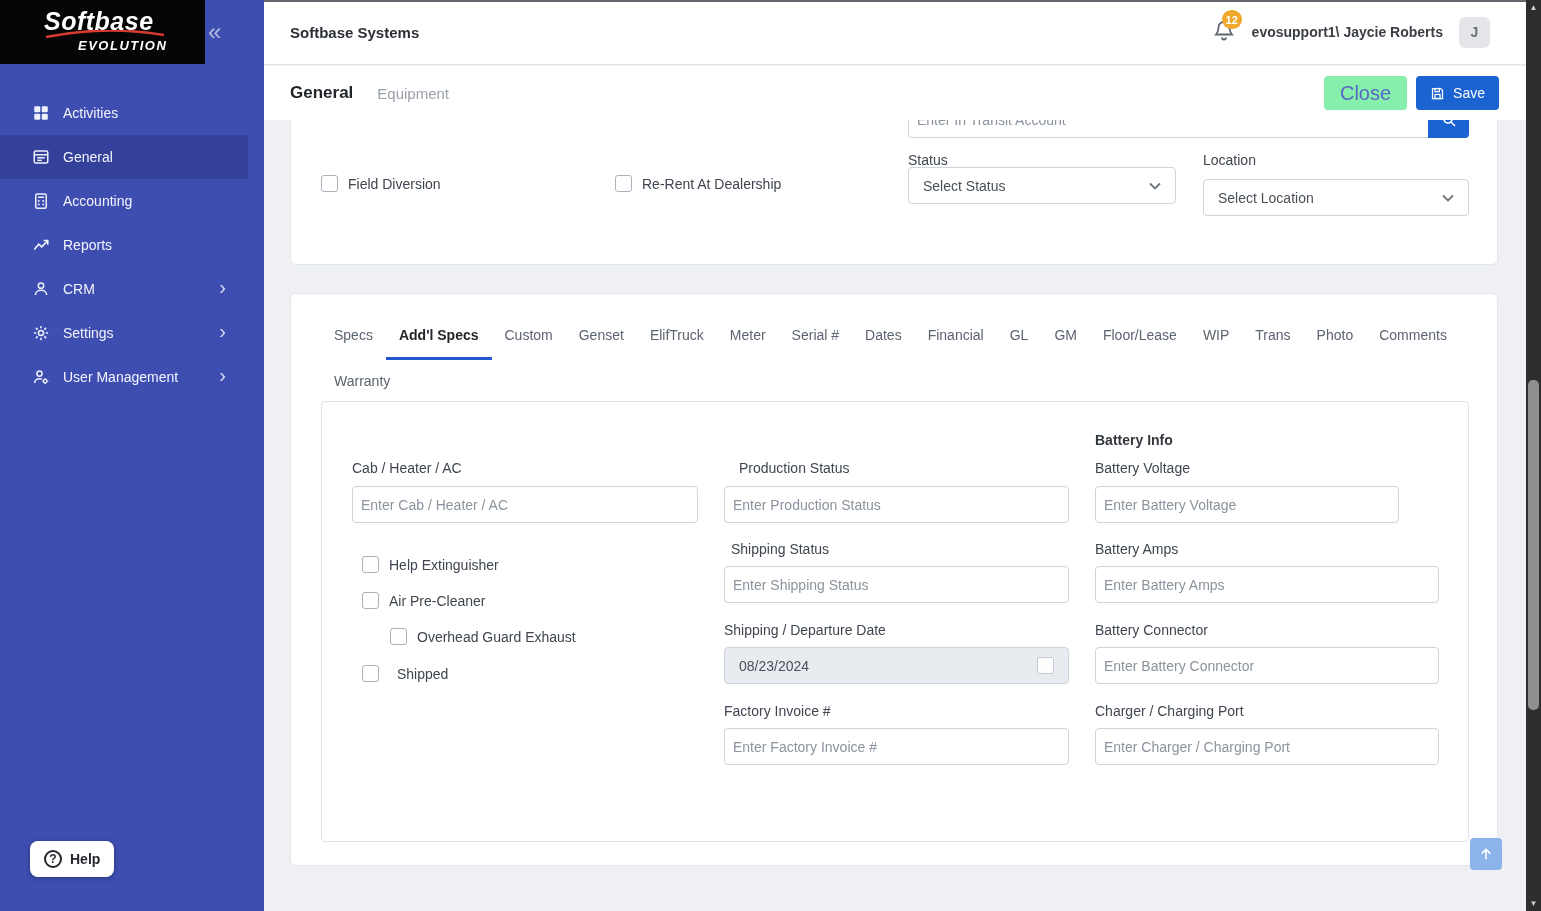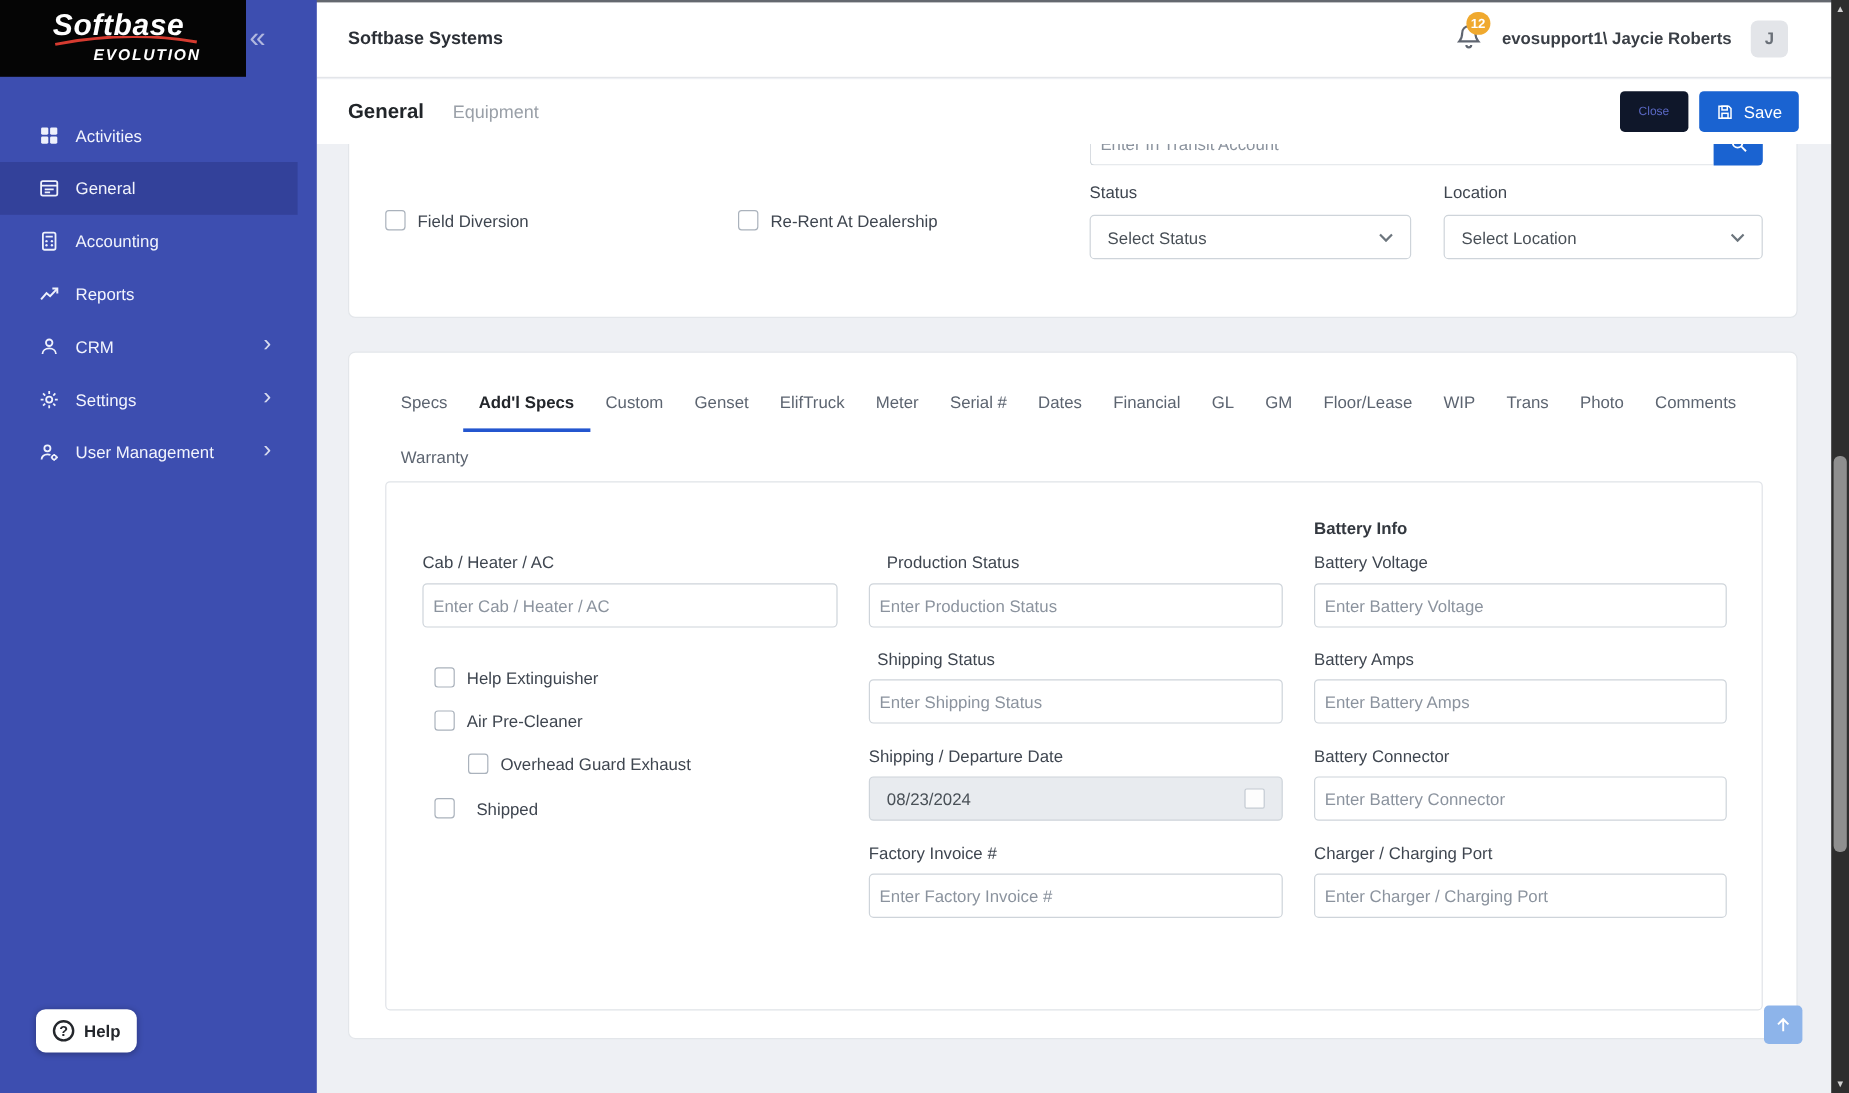--- a/index.html
+++ b/index.html
@@ -36,21 +36,21 @@
   .notif-badge { position:absolute; top:-9px; left:10px; min-width:19px; height:19px; padding:0 4px; background:#f0a92e; border-radius:10px; color:#fff; font-size:11px; font-weight:bold; display:flex; align-items:center; justify-content:center; }
   .username { font-size:14px; font-weight:bold; color:#3a3f46; margin-right:16px; }
   .avatar { width:31px; height:31px; border-radius:6px; background:#e3e5e9; color:#6a7078; font-size:14px; font-weight:bold; display:flex; align-items:center; justify-content:center; cursor:pointer; }
 
   
   .toolbar { position:absolute; left:264px; top:66px; width:1262px; height:54px; background:#fff; display:flex; align-items:center; padding:0 27px 0 26px; z-index:30; }
   .page-tab { cursor:pointer; margin-right:24px; }
   .page-tab.active { font-size:17px; font-weight:bold; color:#212529; }
   .page-tab.inactive { font-size:15px; color:#9aa0a8; }
   .toolbar-spacer { flex:1; }
-  .btn-close { height:34px; padding:0 16px; background:#0f172a; color:#5a68c4; border:none; border-radius:4px; font-size:10px; font-family:inherit; cursor:pointer; margin-right:9px; }
+  .btn-close { height:34px; padding:0 16px; background:#86efac; color:#5a68c4; border:none; border-radius:4px; font-size:20px; font-family:inherit; cursor:pointer; margin-right:9px; }
   .btn-save { height:34px; padding:0 14px; background:#1a63d1; color:#fff; border:none; border-radius:4px; font-size:14px; font-family:inherit; cursor:pointer; display:flex; align-items:center; gap:8px; }
   .btn-save svg { width:15px; height:15px; }
 
   
   .content { position:absolute; left:264px; top:120px; width:1262px; height:791px; background:#eef0f4; overflow:hidden; }
   .card { position:absolute; background:#fff; border:1px solid #e3e6ea; border-radius:6px; }
   .card1 { left:26px; top:-185px; width:1208px; height:330px; }
   .card2 { left:26px; top:173px; width:1208px; height:573px; }
 
   .label { font-size:14px; color:#3f4650; }
@@ -59,21 +59,21 @@
 
   
   .transit-group { position:absolute; left:617px; top:165px; width:561px; height:37px; display:flex; }
   .transit-group .text-input { border-radius:4px 0 0 4px; border-right:none; }
   .search-btn { width:44px; height:37px; background:#1a63d1; border:none; border-radius:0 4px 4px 0; display:flex; align-items:center; justify-content:center; cursor:pointer; }
   .search-btn svg { width:16px; height:16px; }
   .fld-status-label { position:absolute; left:617px; top:216px; }
   .fld-location-label { position:absolute; left:912px; top:216px; }
   .select-box { position:absolute; height:37px; border:1px solid #ced4da; border-radius:4px; background:#fff; display:flex; align-items:center; padding:0 14px; font-size:14px; color:#495057; cursor:pointer; }
   .select-box .chev { margin-left:auto; }
-  .sel-status { left:617px; top:243px; width:268px; }
+  .sel-status { left:617px; top:231px; width:268px; }
   .sel-location { left:912px; top:243px; width:266px; }
   .chk-row { display:flex; align-items:center; gap:10px; }
   .checkbox { width:17px; height:17px; border:1px solid #aab2bc; border-radius:3px; background:#fff; flex:0 0 17px; cursor:pointer; }
   .cb1 { position:absolute; left:30px; top:239px; }
   .cb2 { position:absolute; left:324px; top:239px; }
 
   
   .tabs-row { display:flex; flex-wrap:nowrap; }
   .tabs-wrap { padding:26px 30px 0 30px; }
   .spec-tab { padding:7px 13px 14px 13px; font-size:14px; color:#5c6470; cursor:pointer; white-space:nowrap; border-bottom:3px solid transparent; }
@@ -334,21 +334,21 @@
         </div>
 
         <span class="abs label" style="left:402px; top:301px;">Factory Invoice #</span>
         <div class="abs" style="left:402px; top:326px; width:345px;">
           <input class="text-input" type="text" placeholder="Enter Factory Invoice #" style="">
         </div>
 
         <span class="abs battery-title">Battery Info</span>
 
         <span class="abs label" style="left:773px; top:58px;">Battery Voltage</span>
-        <div class="abs" style="left:773px; top:84px; width:344px;">
+        <div class="abs" style="left:773px; top:84px; width:304px;">
           <input class="text-input" type="text" placeholder="Enter Battery Voltage" style="">
         </div>
 
         <span class="abs label" style="left:773px; top:139px;">Battery Amps</span>
         <div class="abs" style="left:773px; top:164px; width:344px;">
           <input class="text-input" type="text" placeholder="Enter Battery Amps" style="">
         </div>
 
         <span class="abs label" style="left:773px; top:220px;">Battery Connector</span>
         <div class="abs" style="left:773px; top:245px; width:344px;">

